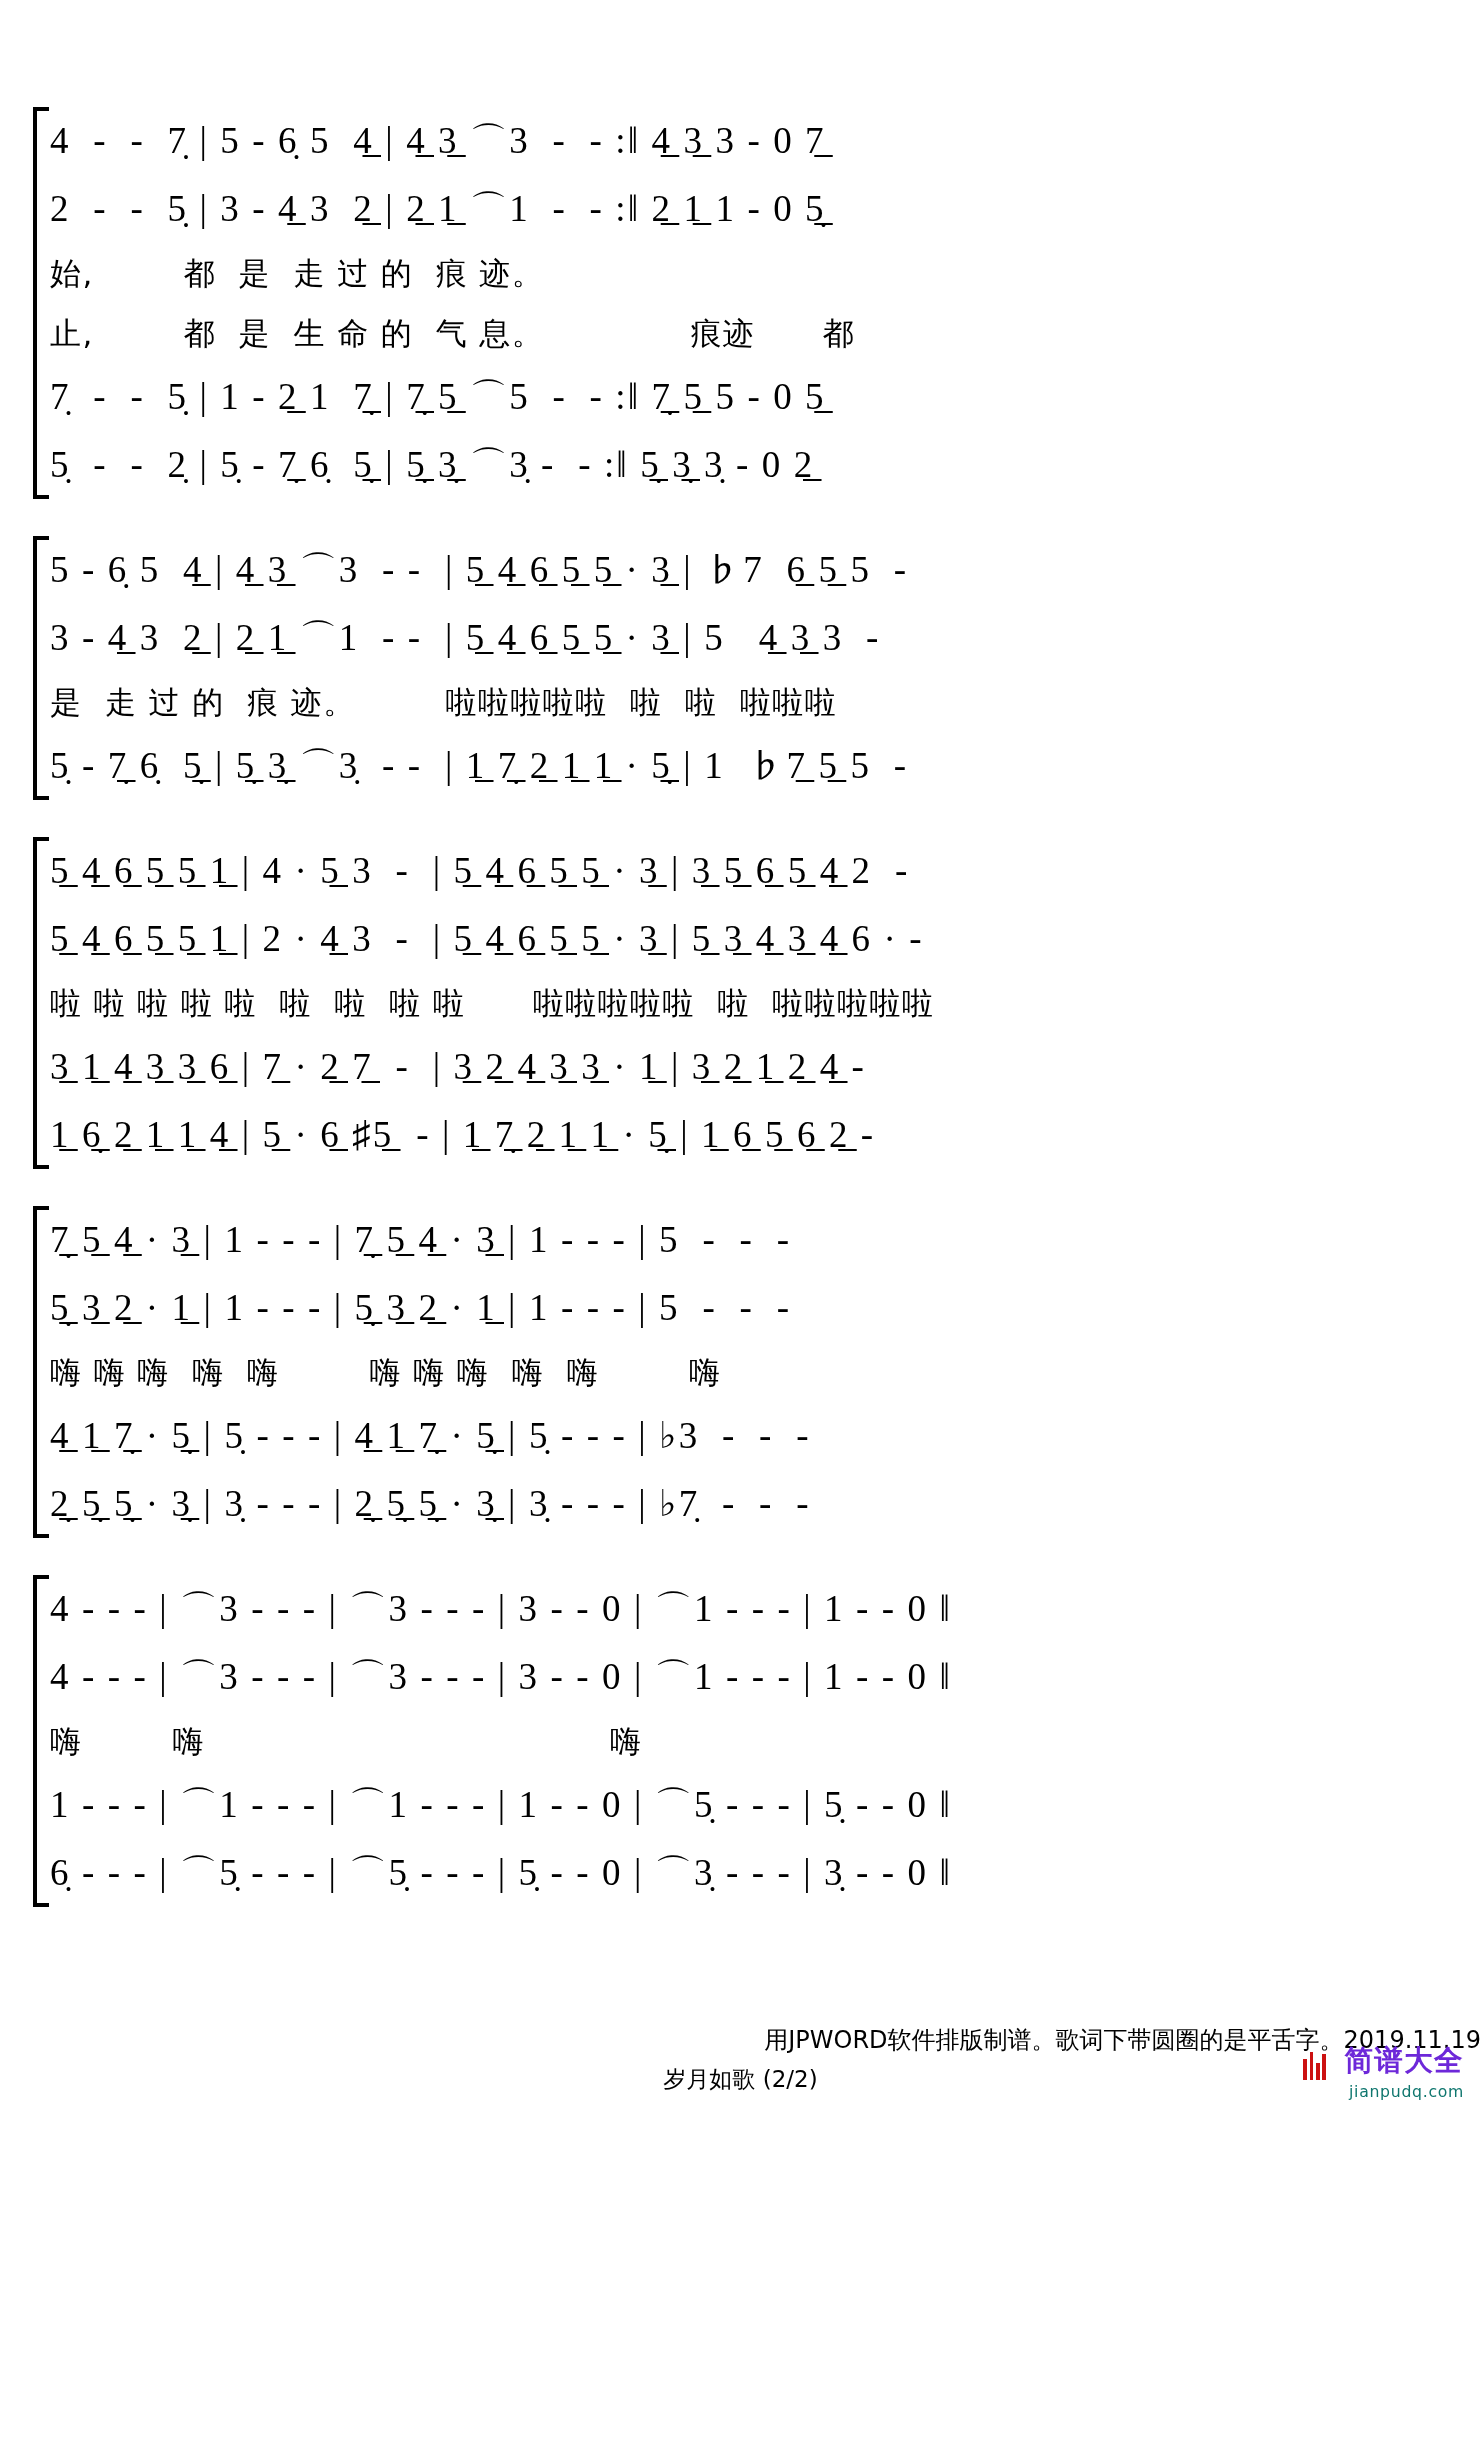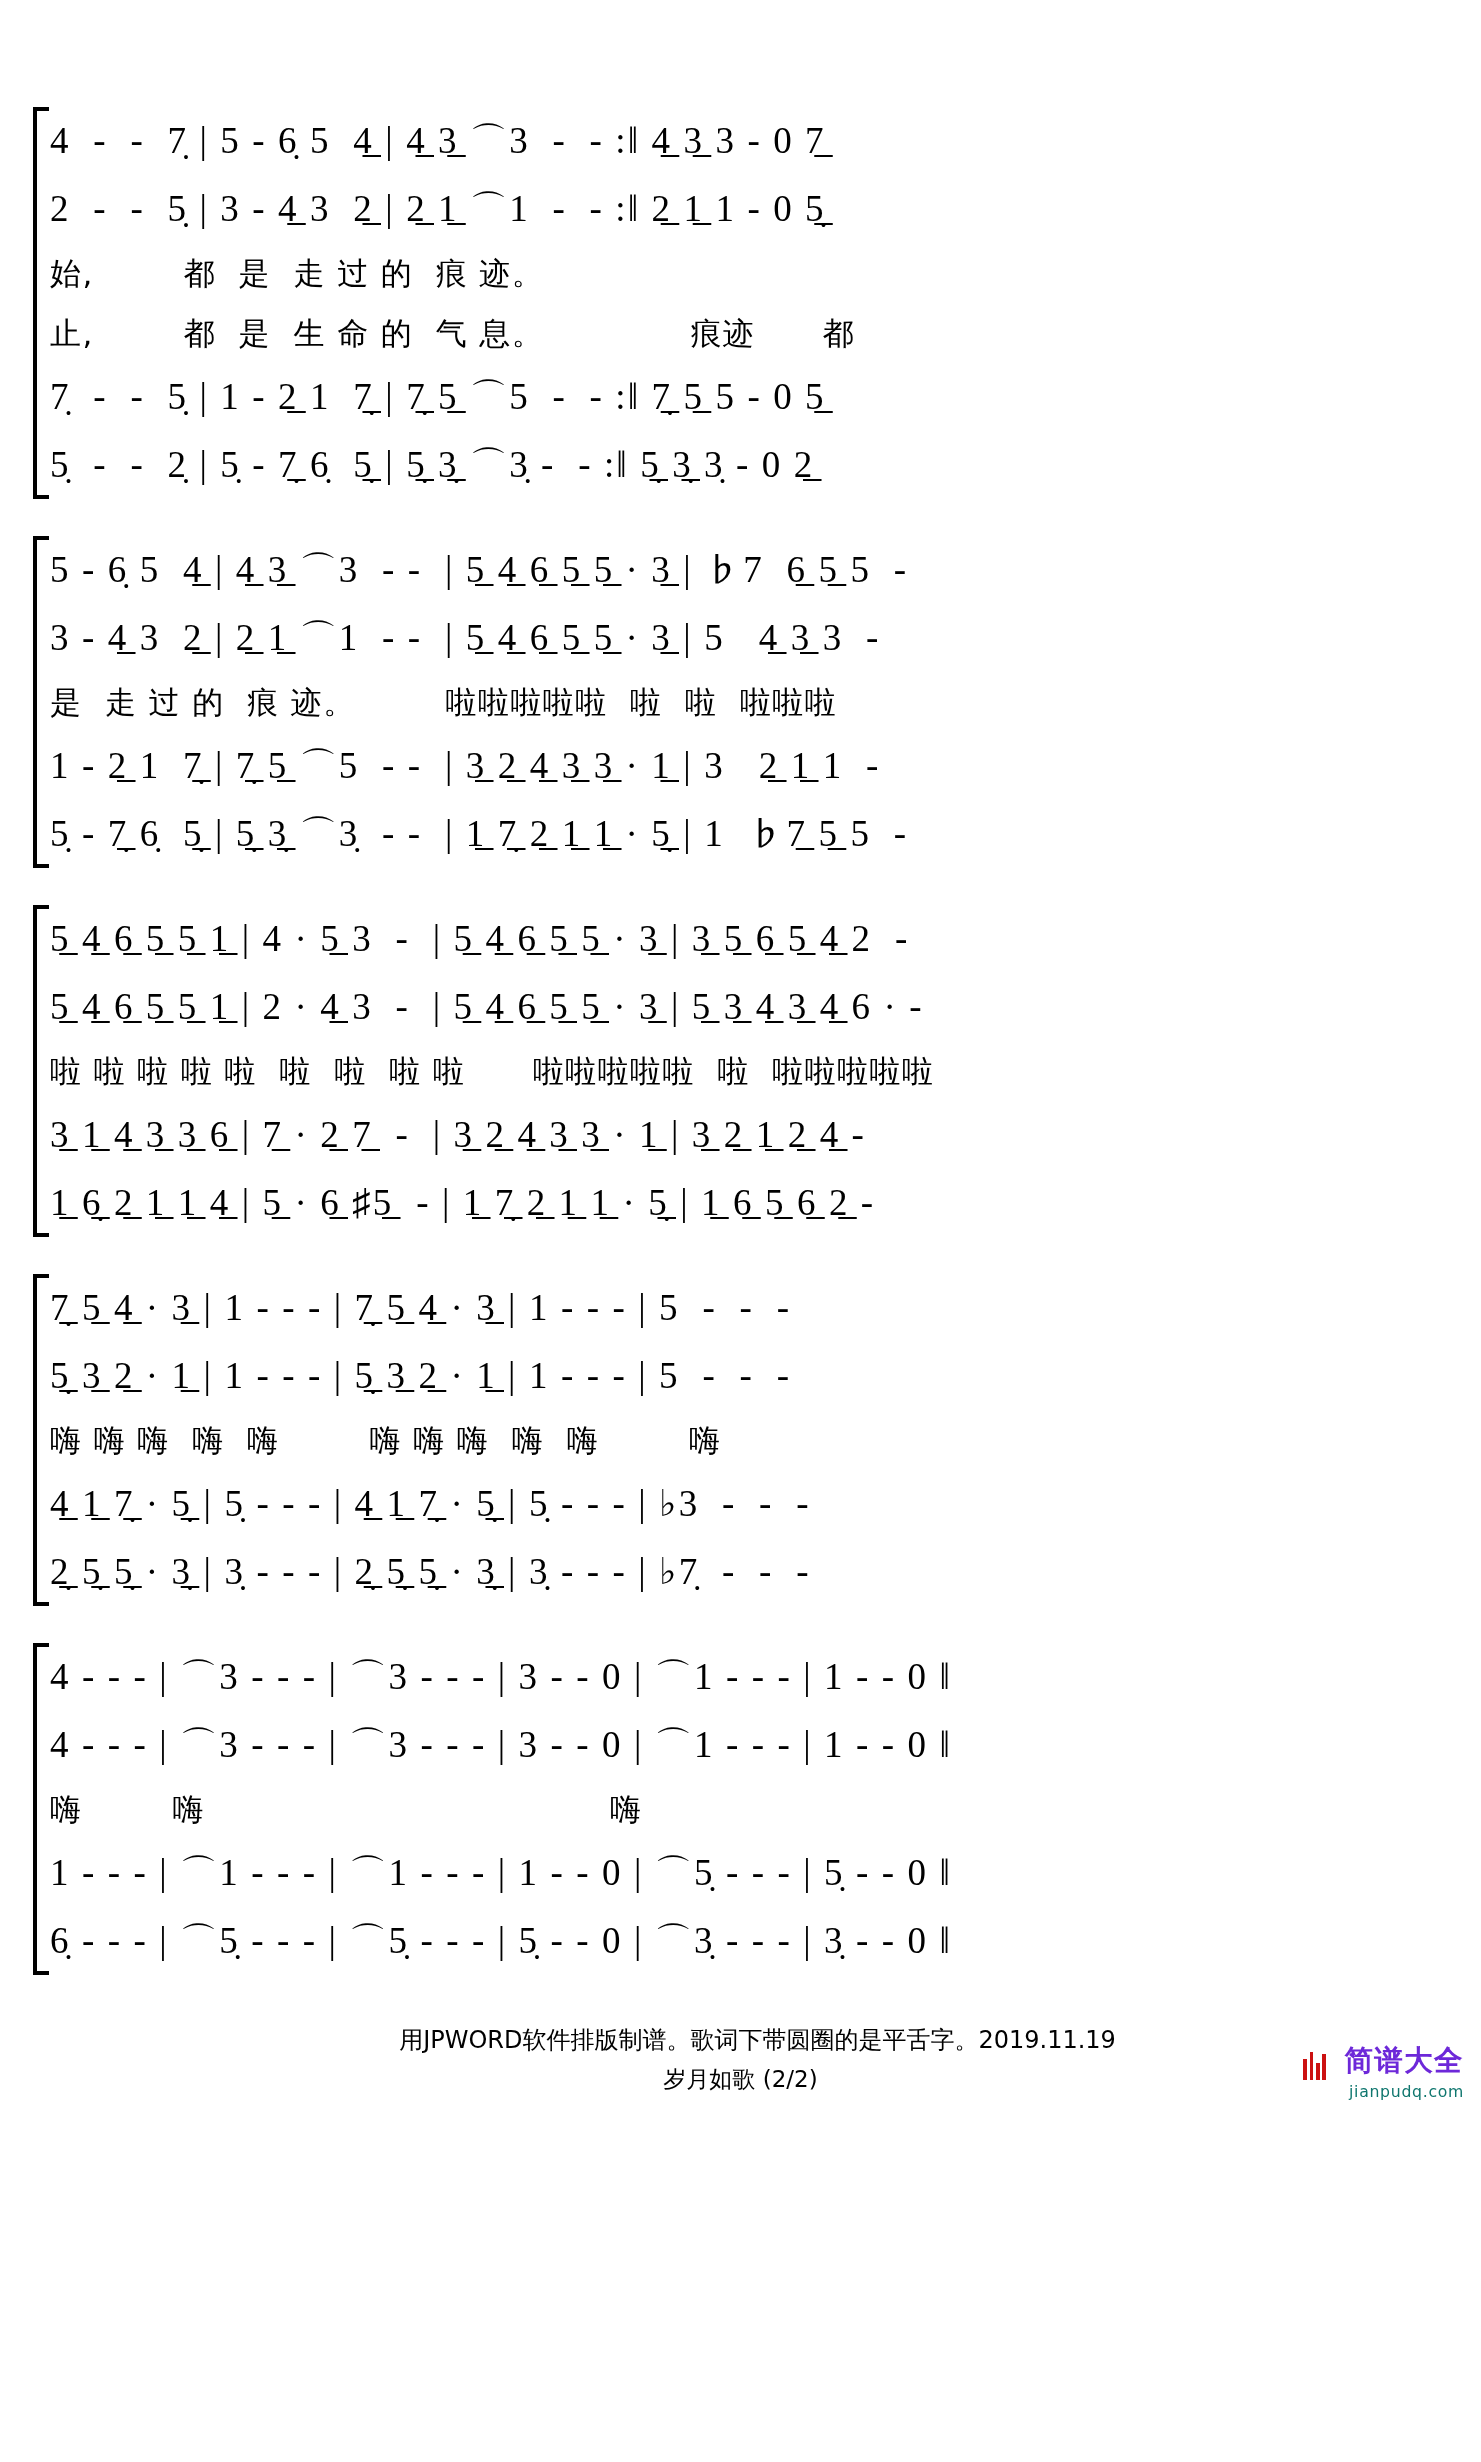--- a/index.html
+++ b/index.html
@@ -46,21 +46,21 @@
   .footer {
     position: absolute;
     left: 0;
     right: 0;
     bottom: 17px;
     text-align: center;
   }
   .footer-note {
     font-size: 24px;
     font-family: "DejaVu Sans", sans-serif;
-    text-align: center;
+    text-align: right;
     padding-left: 34px;
   }
   .footer-title {
     font-size: 23px;
     font-family: "DejaVu Sans", sans-serif;
     margin-top: 8px;
   }
 
   .logo {
     position: absolute;
@@ -133,21 +133,20 @@
   <div class="sysgap"></div>
 
   <div class="system">
     <div class="bracket"></div>
 
     <div class="mline">5 - 6̣ 5  4̲ | 4̲ 3̲ ⌒3  - -  | 5̲ 4̲ 6̲ 5̲ 5̲ · 3̲ | ♭7  6̲ 5̲ 5  -</div>
     <div class="mline">3 - 4̲ 3  2̲ | 2̲ 1̲ ⌒1  - -  | 5̲ 4̲ 6̲ 5̲ 5̲ · 3̲ | 5   4̲ 3̲ 3  -</div>
 
     <div class="lline">是  走 过 的  痕 迹。        啦啦啦啦啦  啦  啦  啦啦啦</div>
 
-    <div class="mline">1 - 2̲ 1  7̣̲ | 7̣̲ 5̲ ⌒5  - -  | 3̲ 2̲ 4̲ 3̲ 3̲ · 1̲ | 3   2̲ 1̲ 1  -</div>
     <div class="mline">5̣ - 7̣̲ 6̣  5̣̲ | 5̣̲ 3̣̲ ⌒3̣  - -  | 1̲ 7̣̲ 2̲ 1̲ 1̲ · 5̣̲ | 1  ♭7̲ 5̲ 5  -</div>
   </div>
 
   <div class="sysgap"></div>
 
   <div class="system">
     <div class="bracket"></div>
 
     <div class="mline">5̲ 4̲ 6̲ 5̲ 5̲ 1̲ | 4 · 5̲ 3  -  | 5̲ 4̲ 6̲ 5̲ 5̲ · 3̲ | 3̲ 5̲ 6̲ 5̲ 4̲ 2  -</div>
     <div class="mline">5̲ 4̲ 6̲ 5̲ 5̲ 1̲ | 2 · 4̲ 3  -  | 5̲ 4̲ 6̲ 5̲ 5̲ · 3̲ | 5̲ 3̲ 4̲ 3̲ 4̲ 6 · -</div>

